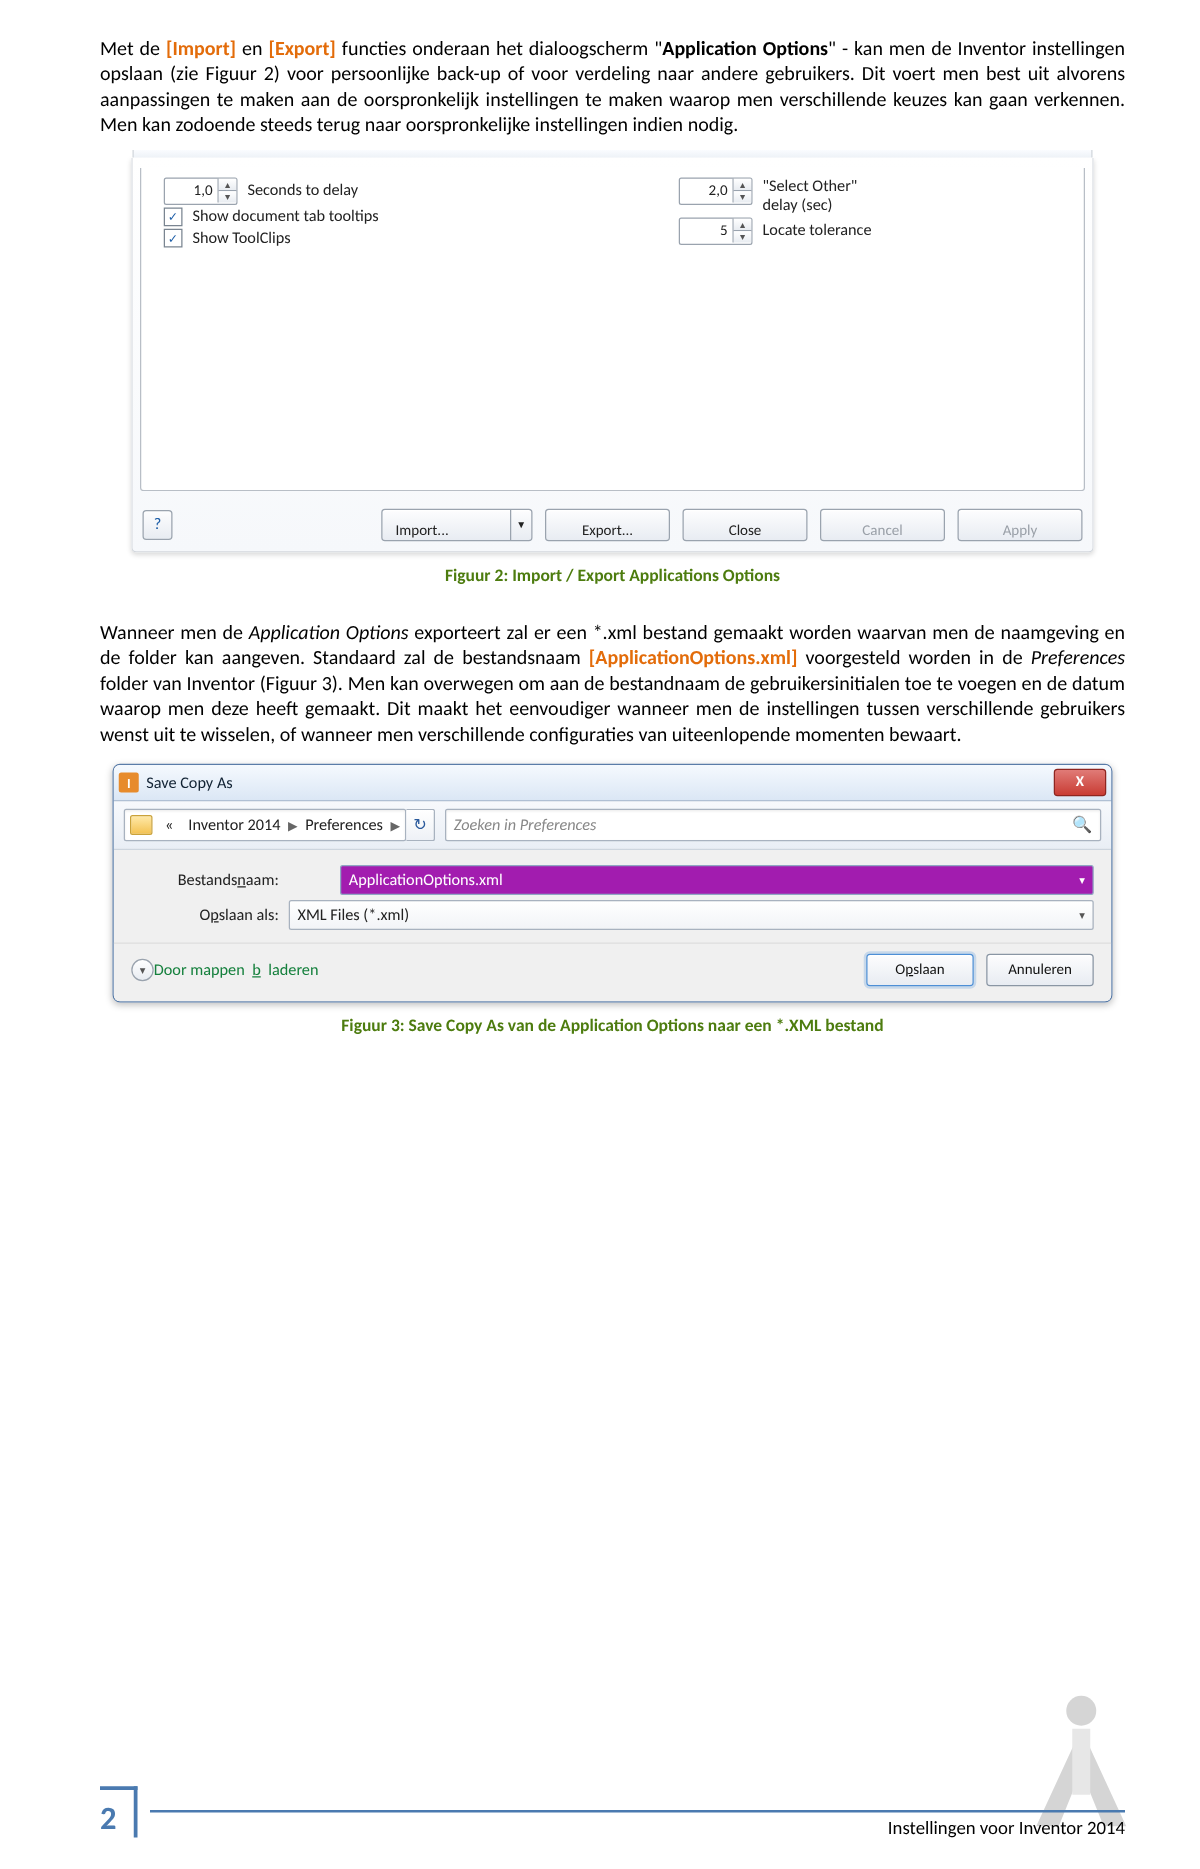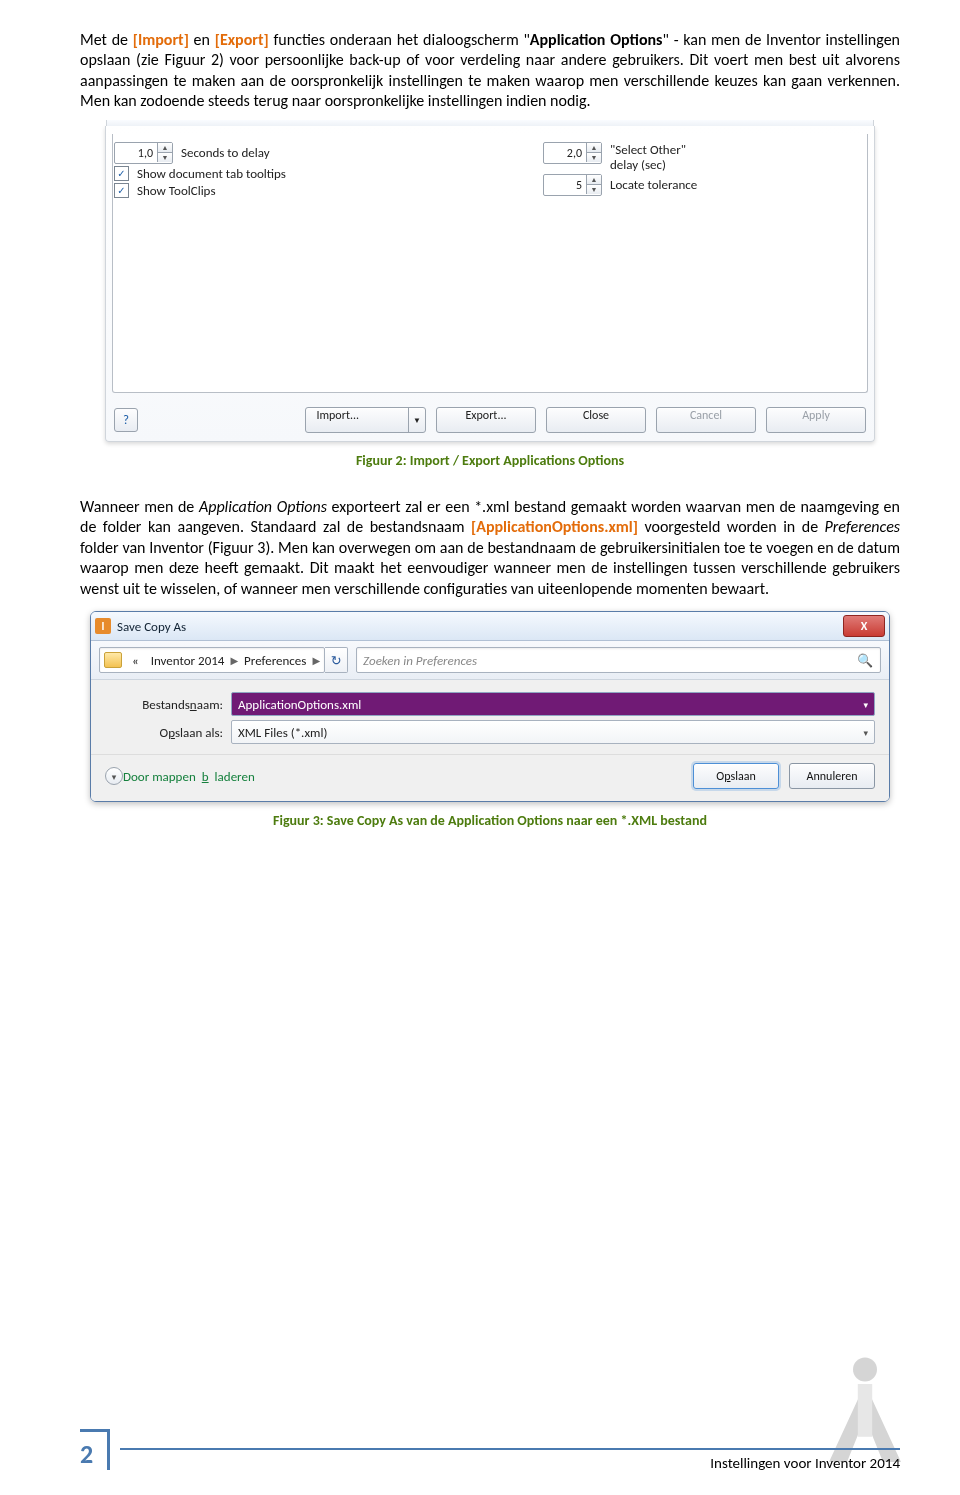--- a/index.html
+++ b/index.html
@@ -79,30 +79,30 @@
     display:inline-flex; align-items:center;
     border:1px solid #9aa3ae; border-radius:2px; background:#fff; height:20px;
   }
   .spinner .val { width:34px; text-align:right; padding:0 4px; font-size:12px; }
   .spinner .arrows { display:flex; flex-direction:column; border-left:1px solid #9aa3ae; }
   .spinner .arrows span { font-size:7px; line-height:9px; width:14px; text-align:center; color:#555; background:linear-gradient(#fff,#e8ecf1); }
   .spinner .arrows span:first-child{border-bottom:1px solid #9aa3ae;}
   .checkbox {
     width:13px;height:13px;border:1px solid #7a8591;background:#fff;display:inline-flex;align-items:center;justify-content:center;font-size:10px;color:#1f5fa8;
   }
-  .col-left { position:absolute; left:1px; top:6px; }
+  .col-left { position:absolute; left:18px; top:6px; }
   .col-right { position:absolute; left:430px; top:6px; }
   .btn-row {
     display:flex; justify-content:flex-end; align-items:center; gap:10px;
     margin-top:10px; padding:4px 2px 2px 2px;
   }
   .btn {
     min-width:78px; height:24px; border:1px solid #9aa3ae; border-radius:3px;
     background:linear-gradient(#fdfdfe,#e8ecf2); font-size:12px; color:#222;
-    display:inline-flex; align-items:flex-start; justify-content:center; padding:0 10px;
+    display:inline-flex; align-items:flex-end; justify-content:center; padding:0 10px;
     box-shadow: inset 0 1px 0 #fff;
     gap: 41px;
   }
   .btn.disabled { color:#9aa0a8; }
   .btn.split { padding-right:0; }
   .btn.split .caret { border-left:1px solid #9aa3ae; width:16px; height:100%; display:flex;align-items:center;justify-content:center; margin-left:8px; font-size:8px;}
   .help-btn {
     width:22px;height:22px;border:1px solid #9aa3ae;border-radius:3px;
     background:linear-gradient(#fdfdfe,#e8ecf2); font-size:13px;color:#1f5fa8;
     display:flex;align-items:center;justify-content:center; margin-right:auto;
@@ -150,21 +150,21 @@
     display:flex; align-items:center; padding:0 6px; color:#888; font-style:italic; margin-left:2px;
     box-shadow:inset 0 1px 2px rgba(0,0,0,.08);
   }
   .search-box .mag { margin-left:auto; color:#555; font-style:normal; }
   .form-area { padding:8px 14px 6px 14px; }
   .form-row { display:flex; align-items:center; margin:4px 0; }
   .form-row label { width:118px; text-align:right; padding-right:8px; color:#222; }
   .text-input {
     flex:1;height:22px;border:1px solid #8fa6c2;border-radius:2px;display:flex;align-items:center;padding:0 6px;
   }
-  .text-input.sel { background:#701a75; color:#fff; }
+  .text-input.sel { background:#a21caf; color:#fff;margin-left:41px; }
   .combo {
     flex:1;height:22px;border:1px solid #a8b2bf;border-radius:2px;background:linear-gradient(#fff,#f2f4f7);
     display:flex;align-items:center;padding:0 6px;color:#222;position:relative;
   }
   .combo .caret, .text-input .caret { margin-left:auto; font-size:9px; color:#555; }
   .bottom-row {
     display:flex; align-items:center; padding:8px 14px 12px 14px; border-top:1px solid #ddd; background:#f0f0f0;
   }
   .link-browse { color:#15803d; display:flex; gap:6px; }
   .round-chev {

